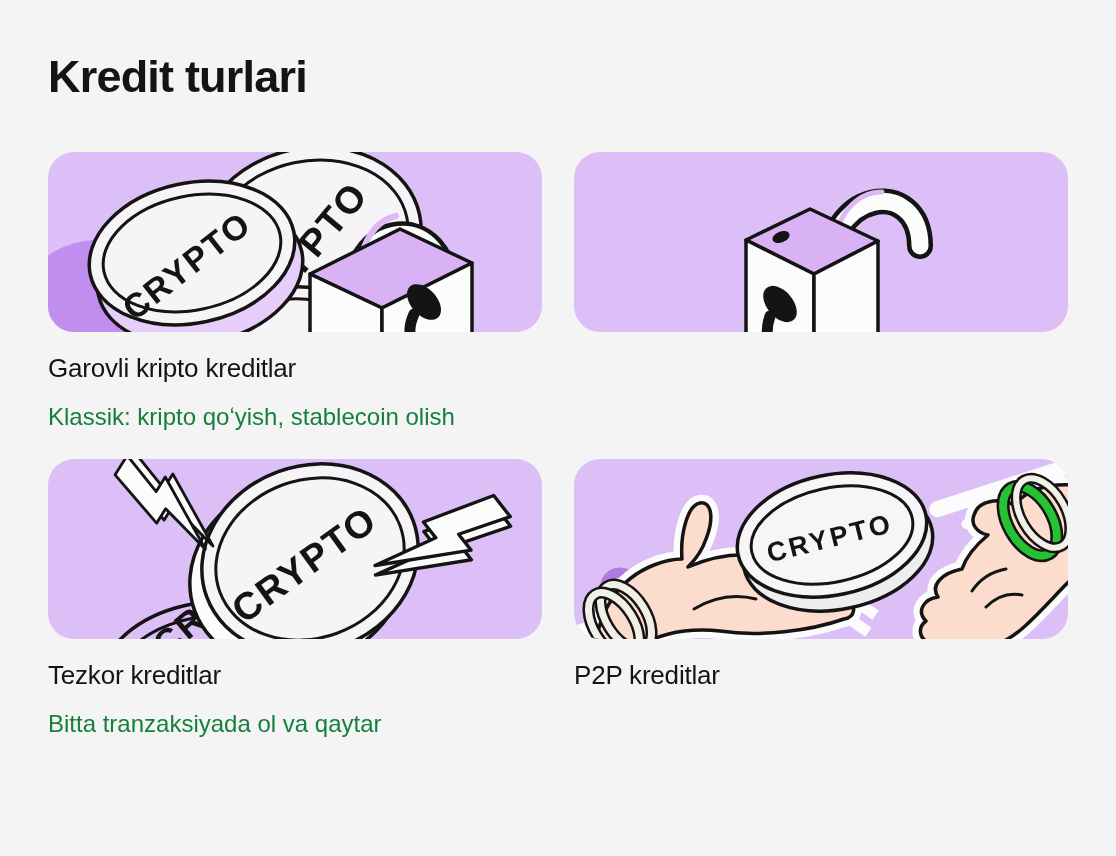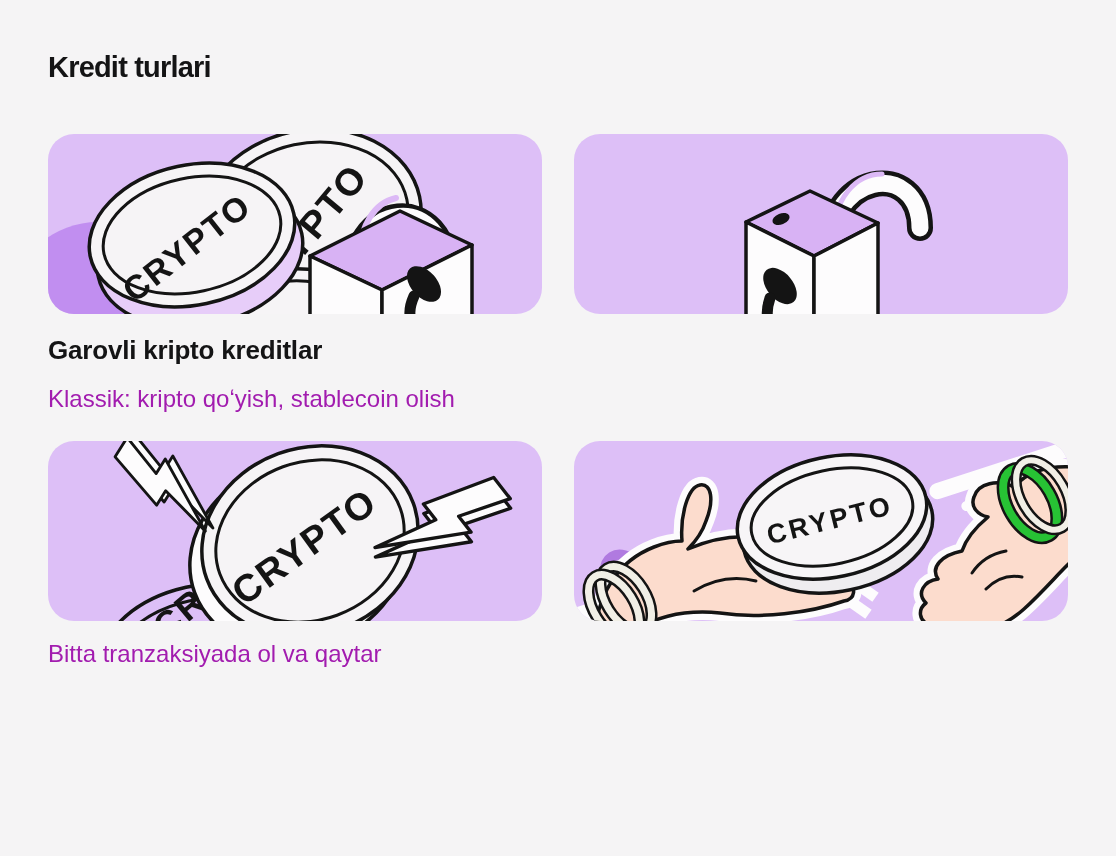--- a/index.html
+++ b/index.html
@@ -3,41 +3,41 @@
 <meta charset="utf-8">
 <style>
   html,body{margin:0;padding:0}
   body{
     width:1116px;height:856px;overflow:hidden;
     background:#f5f4f5;color:#141415;
     font-family:"Liberation Sans",sans-serif;
   }
   .wrap{padding:44px 48px 0}
   h1{
-    font-size:29px;font-weight:800;letter-spacing:-0.8px;
+    font-size:45px;font-weight:800;letter-spacing:-0.8px;
     line-height:1.1;margin:8px 0 50px;color:#141415;
   }
   .grid{
     display:grid;grid-template-columns:1fr 1fr;
     column-gap:32px;row-gap:26px;
   }
   .illus{
     height:180px;border-radius:26px;background:#ddbff7;overflow:hidden;
   }
   .illus svg{display:block;width:100%;height:100%}
   .illus text{
     font-family:"Liberation Sans",sans-serif;font-weight:700;fill:#141414;
   }
   .card h2{
-    font-size:26px;font-weight:700;letter-spacing:-0.2px;
+    font-size:26px;font-weight:400;letter-spacing:-0.2px;
     line-height:1.2;margin:21px 0 0;color:#141415;
   }
   .card p{
     font-size:24px;font-weight:400;line-height:33px;
-    margin:16px 0 0;max-width:452px;color:#a21caf;
+    margin:16px 0 0;max-width:452px;color:#15803d;
   }
 </style>
 </head>
 <body>
 
 <div class="wrap">
   <h1>Kredit turlari</h1>
 
   <div class="grid">
 
@@ -115,20 +115,21 @@
           <g transform="translate(52,40) rotate(-58) scale(0.95)">
             <path d="M30,0 L54,0 L38,46 L56,46 L14,122 L28,64 L10,64 Z" transform="translate(7,5)" fill="#fdfcfd" stroke="#141414" stroke-width="3" stroke-linejoin="round"></path>
             <path d="M30,0 L54,0 L38,46 L56,46 L14,122 L28,64 L10,64 Z" fill="#fdfcfd" stroke="#141414" stroke-width="3" stroke-linejoin="round"></path>
           </g>
           <g transform="translate(425,10) rotate(52) scale(1.12)">
             <path d="M30,0 L54,0 L38,46 L56,46 L14,122 L28,64 L10,64 Z" transform="translate(7,5)" fill="#fdfcfd" stroke="#141414" stroke-width="3" stroke-linejoin="round"></path>
             <path d="M30,0 L54,0 L38,46 L56,46 L14,122 L28,64 L10,64 Z" fill="#fdfcfd" stroke="#141414" stroke-width="3" stroke-linejoin="round"></path>
           </g>
         </svg>
       </div>
+      <h2>Tezkor kreditlar</h2>
       <p>Bitta tranzaksiyada ol va qaytar</p>
     </div>
 
     <div class="card">
       <div class="illus">
         <svg viewBox="0 0 494 180" preserveAspectRatio="xMidYMid slice">
           <g>
             <g transform="rotate(-18 440 40)">
               <rect x="356" y="18" width="190" height="16" rx="8" fill="#fdfcfd"></rect>
               <rect x="382" y="44" width="164" height="10" rx="5" fill="#fdfcfd"></rect>
@@ -173,16 +174,17 @@
 
           <ellipse cx="238" cy="126" rx="40" ry="13" transform="rotate(-18 238 126)" fill="#f6b9a6"></ellipse>
           <g>
             <ellipse cx="264" cy="90" rx="96" ry="60" transform="rotate(-12 264 90)" fill="#efedf0" stroke="#141414" stroke-width="3.5"></ellipse>
             <ellipse cx="258" cy="76" rx="96" ry="60" transform="rotate(-12 258 76)" fill="#f7f5f7" stroke="#141414" stroke-width="3.5"></ellipse>
             <ellipse cx="258" cy="76" rx="82" ry="47" transform="rotate(-12 258 76)" fill="none" stroke="#141414" stroke-width="3"></ellipse>
             <text transform="translate(258,88) rotate(-14)" text-anchor="middle" font-size="27" letter-spacing="3">CRYPTO</text>
           </g>
         </svg>
       </div>
+      <h2>P2P kreditlar</h2>
     </div>
 
   </div>
 </div>
 
 </body></html>

